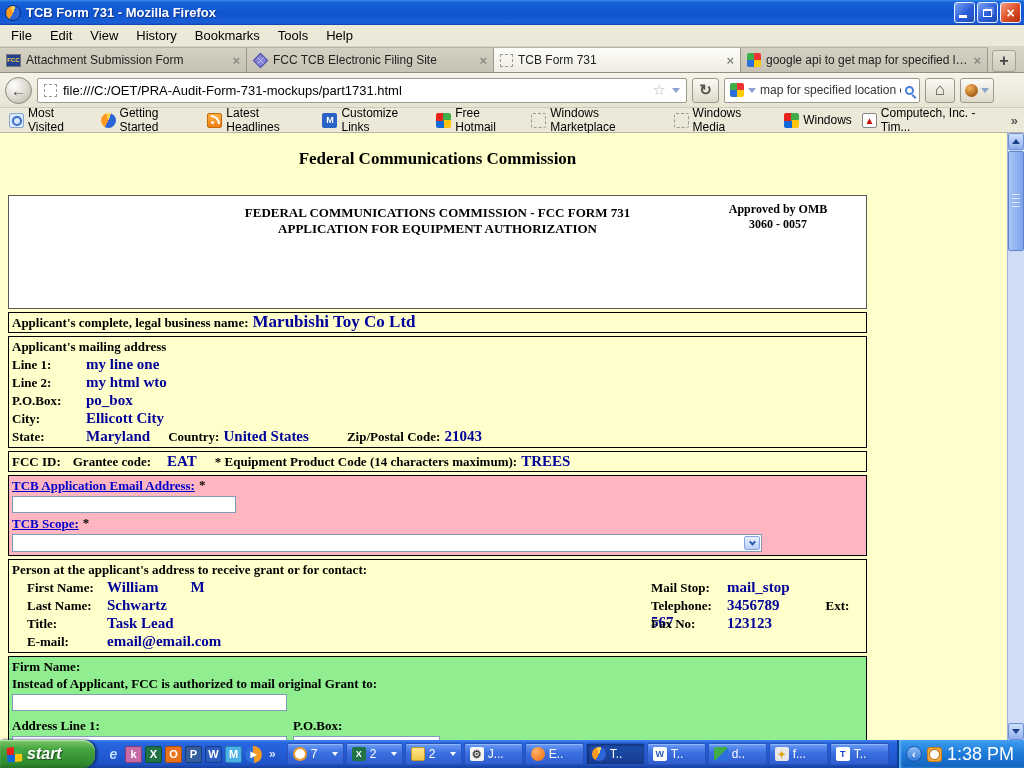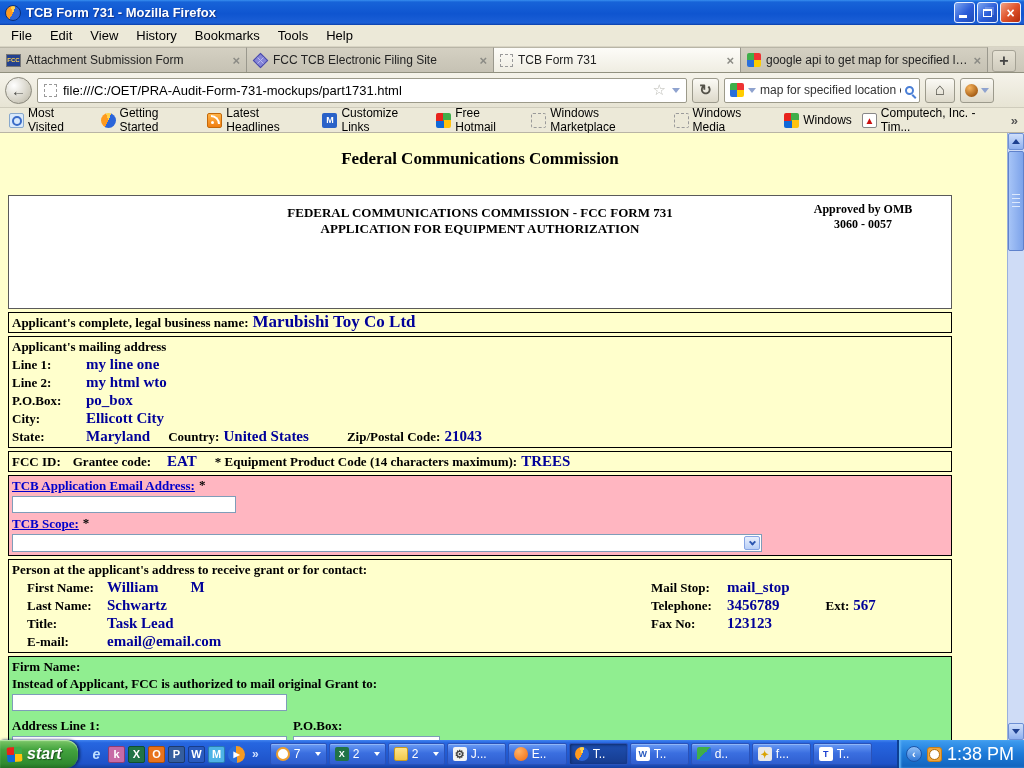--- a/index.html
+++ b/index.html
@@ -77,21 +77,21 @@
   .ic-rss { background:linear-gradient(#ffb347,#f07f13); border:1px solid #c4690a; position:relative; }
   .ic-rss::before { content:""; position:absolute; left:3px; bottom:3px; width:3px; height:3px; background:#fff; border-radius:50%; }
   .ic-rss::after { content:""; position:absolute; left:3px; bottom:3px; width:7px; height:7px; border:2px solid #fff; border-left:none; border-bottom:none; border-radius:0 100% 0 0; }
   .ic-m { background:#2a62c8; }
   .ic-flag { background:conic-gradient(#3fae49 0 25%,#ffc20e 0 50%,#0f68d8 0 75%,#e8231c 0); border-radius:2px; }
   .ic-dashed { border:1px dashed #9a9a9a; background:transparent; }
   .ic-computech { background:#fff; border:1px solid #888; color:#c11; font-size:10px; }
 
   
   .content { position:relative; height:607px; background:#ffffcc; overflow:hidden; font-family:"Liberation Serif",serif; }
-  .page-inner { position:absolute; left:8px; width:944px; top:0; }
+  .page-inner { position:absolute; left:8px; width:859px; top:0; }
   .page-title { text-align:center; font-size:17px; font-weight:bold; margin-top:16px; color:#000; }
   .form-header-box { margin-top:26px; height:114px; background:#fff; border:1px solid #5a5a5a; position:relative; padding-top:9px; }
   .fh-line { text-align:center; font-weight:bold; font-size:13px; color:#000; }
   .omb { position:absolute; right:8px; top:6px; width:160px; text-align:center; font-weight:bold; font-size:12px; line-height:15px; }
   .row { border:1px solid #000; margin-top:3px; padding:1px 3px; line-height:16px; }
   .lbl { font-weight:bold; font-size:13px; color:#000; }
   .val { color:#000099; font-weight:bold; font-size:15px; }
   .val-lg { font-size:17px;text-align:right; }
   .lw { display:inline-block; width:70px; }
   .fline { height:18px; }
@@ -123,21 +123,21 @@
   .tri-up { width:0; height:0; border-left:4px solid transparent; border-right:4px solid transparent; border-bottom:5px solid #1d3f8f; }
   .tri-down { width:0; height:0; border-left:4px solid transparent; border-right:4px solid transparent; border-top:5px solid #1d3f8f; }
   .sb-thumb { position:absolute; top:18px; left:0; right:0; height:100px; border:1px solid #5f82cc; border-radius:2px;
     background:linear-gradient(90deg,#a6c4f7,#7da3ea); }
   .sb-thumb::after { content:""; position:absolute; left:3px; right:3px; top:42px; height:14px;
     background:repeating-linear-gradient(#dce8fc 0 1px,#0000 1px 4px); }
 
   
   .taskbar { position:absolute; bottom:0; left:0; width:1024px; height:28px; display:flex; align-items:center;
     background:linear-gradient(180deg,#4184f0 0%,#2666e0 10%,#1e52c8 85%,#15409e 100%); }
-  .start-btn { height:28px; width:78px; flex:none; display:flex; align-items:center; gap:5px; padding-left:7px;
+  .start-btn { height:28px; width:95px; flex:none; display:flex; align-items:center; gap:5px; padding-left:7px;
     border-radius:0 12px 12px 0; background:linear-gradient(180deg,#7ec86a 0%,#43a33e 35%,#2f8a2f 85%,#247024 100%);
     box-shadow:inset 0 1px 1px #b9e6a9, 2px 0 3px #0d2a66; }
   .start-flag { width:15px; height:15px; border-radius:2px; transform:rotate(-4deg);
     background:conic-gradient(#3fae49 0 25%,#ffc20e 0 50%,#0f68d8 0 75%,#e8231c 0); }
   .start-label { color:#fff; font-weight:bold; font-style:italic; font-size:16px; text-shadow:1px 1px 1px #1c4a1c; }
   .qlaunch { display:flex; align-items:center; gap:3px; padding:0 6px 0 10px; }
   .ql { width:17px; height:17px; border-radius:2px; display:grid; place-items:center; font-size:11px; font-weight:bold; color:#fff; }
   .ql-ie { background:transparent; color:#bfe0ff; font-style:italic; font-size:14px; }
   .ql-key { background:#c76ba6; border:1px solid #8e3d72; }
   .ql-excel { background:#217346; border:1px solid #0f4f2d; }

